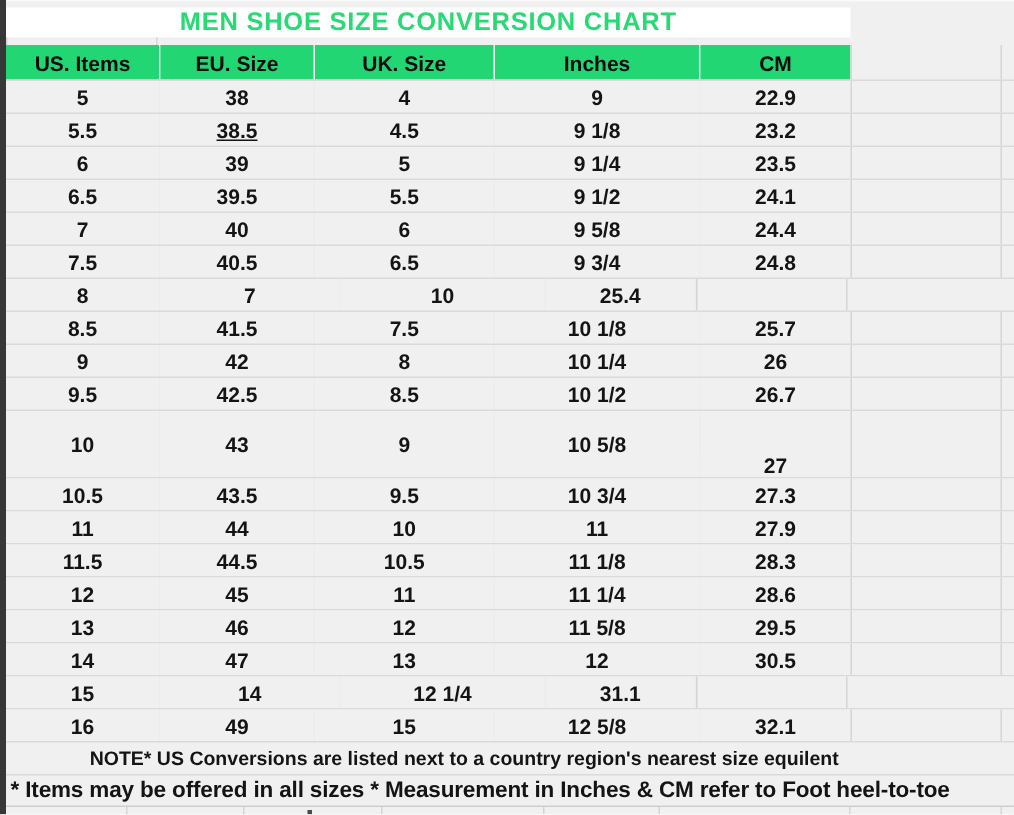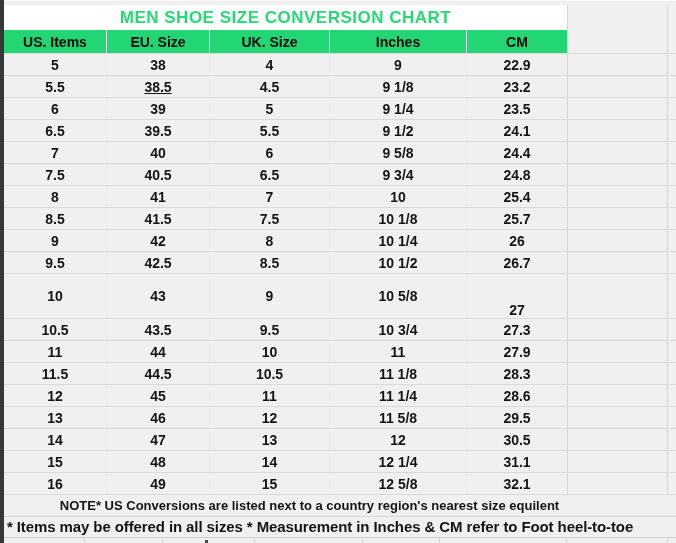--- a/index.html
+++ b/index.html
@@ -22,21 +22,21 @@
     overflow:hidden;
     color:var(--ink);
   }
   .left-edge{position:absolute;left:0;top:0;width:4px;height:543px;background:var(--edge-dark);}
   .sheet{
     position:absolute;left:4px;top:0;width:672px;height:543px;
     display:flex;flex-direction:column;
   }
   .topband{height:5px;background:var(--cell-bg);border-top:1px solid #fafafa;box-sizing:border-box;}
   
-  .title-row{height:25px;display:flex;}
+  .title-row{height:25px;display:flex;flex-direction:column;}
   .title-cell{
     width:563px;box-sizing:border-box;background:var(--title-bg);
     display:flex;align-items:center;justify-content:center;
     color:var(--title-green);font-weight:bold;font-size:17px;letter-spacing:.5px;
     white-space:nowrap;
   }
   .void-col{flex:1;box-sizing:border-box;border-left:1px solid var(--void-grid);display:flex;background:var(--cell-bg);}
   .void-inner{width:100px;box-sizing:border-box;border-right:1px solid var(--void-grid);height:100%;}
   
   .header-row{height:23px;display:flex;}
@@ -157,21 +157,20 @@
           <div class="b-cell" style="width: 103px;">40.5</div>
           <div class="b-cell" style="width: 120px;">6.5</div>
           <div class="b-cell" style="width: 137px;">9 3/4</div>
           <div class="b-cell" style="width: 100px;">24.8</div>
           <div class="void-col">
             <div class="void-inner"></div>
           </div>
         </div>
         <div class="body-row">
           <div class="b-cell" style="width: 103px;">8</div>
-          <div class="b-cell" style="width: 103px;">41</div>
           <div class="b-cell" style="width: 120px;">7</div>
           <div class="b-cell" style="width: 137px;">10</div>
           <div class="b-cell" style="width: 100px;">25.4</div>
           <div class="void-col">
             <div class="void-inner"></div>
           </div>
         </div>
         <div class="body-row">
           <div class="b-cell" style="width: 103px;">8.5</div>
           <div class="b-cell" style="width: 103px;">41.5</div>
@@ -267,21 +266,20 @@
           <div class="b-cell" style="width: 103px;">47</div>
           <div class="b-cell" style="width: 120px;">13</div>
           <div class="b-cell" style="width: 137px;">12</div>
           <div class="b-cell" style="width: 100px;">30.5</div>
           <div class="void-col">
             <div class="void-inner"></div>
           </div>
         </div>
         <div class="body-row">
           <div class="b-cell" style="width: 103px;">15</div>
-          <div class="b-cell" style="width: 103px;">48</div>
           <div class="b-cell" style="width: 120px;">14</div>
           <div class="b-cell" style="width: 137px;">12 1/4</div>
           <div class="b-cell" style="width: 100px;">31.1</div>
           <div class="void-col">
             <div class="void-inner"></div>
           </div>
         </div>
         <div class="body-row">
           <div class="b-cell" style="width: 103px;">16</div>
           <div class="b-cell" style="width: 103px;">49</div>

